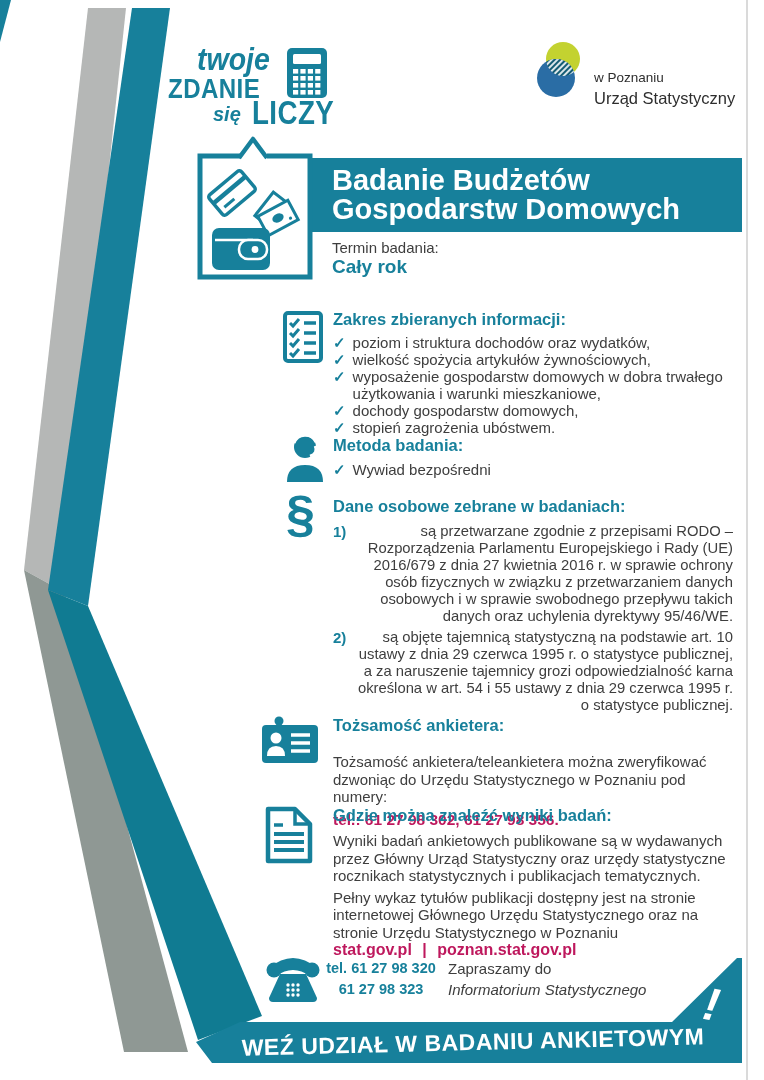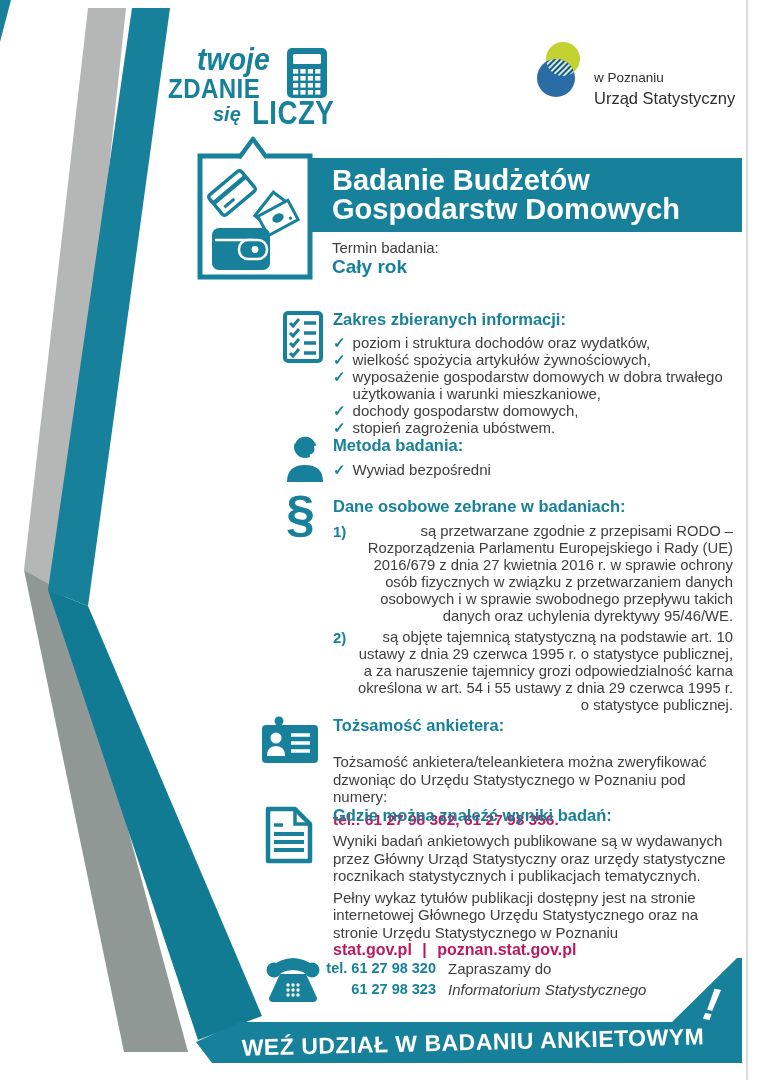--- a/index.html
+++ b/index.html
@@ -26,21 +26,21 @@
   .txt{font-size:15px;line-height:17.5px;color:#3e3e3e;}
   .col{position:absolute;left:333px;width:400px;z-index:3;}
   .li{display:flex;gap:7px;line-height:17px;font-size:15px;}
   .chk{color:#17809b;font-weight:700;flex:0 0 auto;}
   .numitem{display:flex;gap:6px;margin-top:4px;}
   .num{color:#17809b;font-weight:800;font-size:15px;flex:0 0 18px;line-height:17px;}
   .ni-t{font-size:14.8px;line-height:17px;text-align:right;}
   .teal-b{color:#be185d;font-weight:700;}
   .ital{font-style:italic;}
   
-  .phone-col{position:absolute;left:326px;top:958px;width:110px;text-align:right;color:#17809b;
+  .phone-col{position:absolute;left:326px;top:958px;width:110px;text-align:center;color:#17809b;
              font-weight:800;font-size:14.5px;line-height:21px;z-index:3;white-space:nowrap;}
   .invite-col{position:absolute;left:448px;top:958px;font-size:15px;line-height:21px;color:#3e3e3e;z-index:3;}
   
   .cta{position:absolute;left:238px;top:1029px;width:470px;text-align:center;color:#ffffff;
        font-size:23px;font-weight:800;letter-spacing:.5px;transform:rotate(-1.4deg);z-index:3;white-space:nowrap;}
   .bang{position:absolute;left:704px;top:977px;color:#ffffff;font-size:46px;font-weight:800;
         font-style:italic;transform:rotate(10deg);z-index:3;}
   .scan-edge{position:absolute;left:746px;top:0;width:2px;height:1080px;background:#dadada;z-index:4;}
   .icon-abs{position:absolute;z-index:3;}
   .para-icon{position:absolute;left:286px;top:488px;font-size:52px;font-weight:800;color:#17809b;z-index:3;line-height:52px;}

